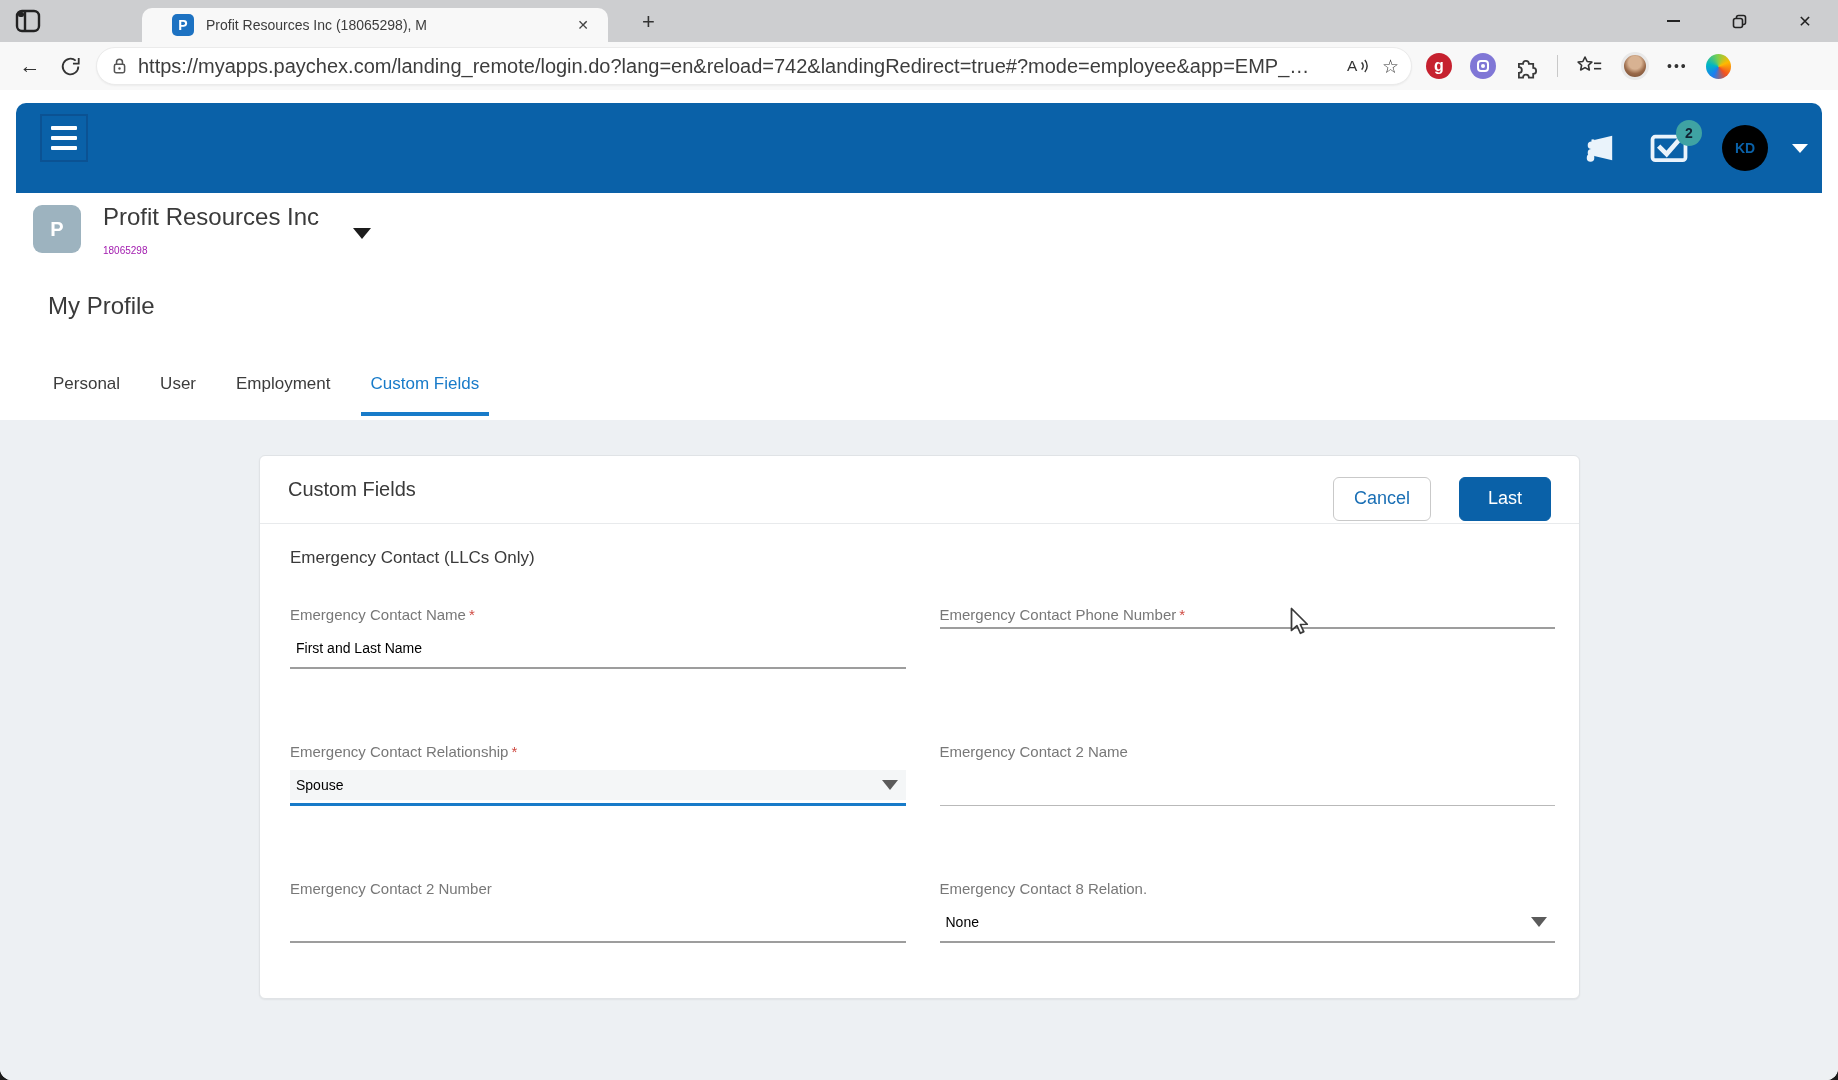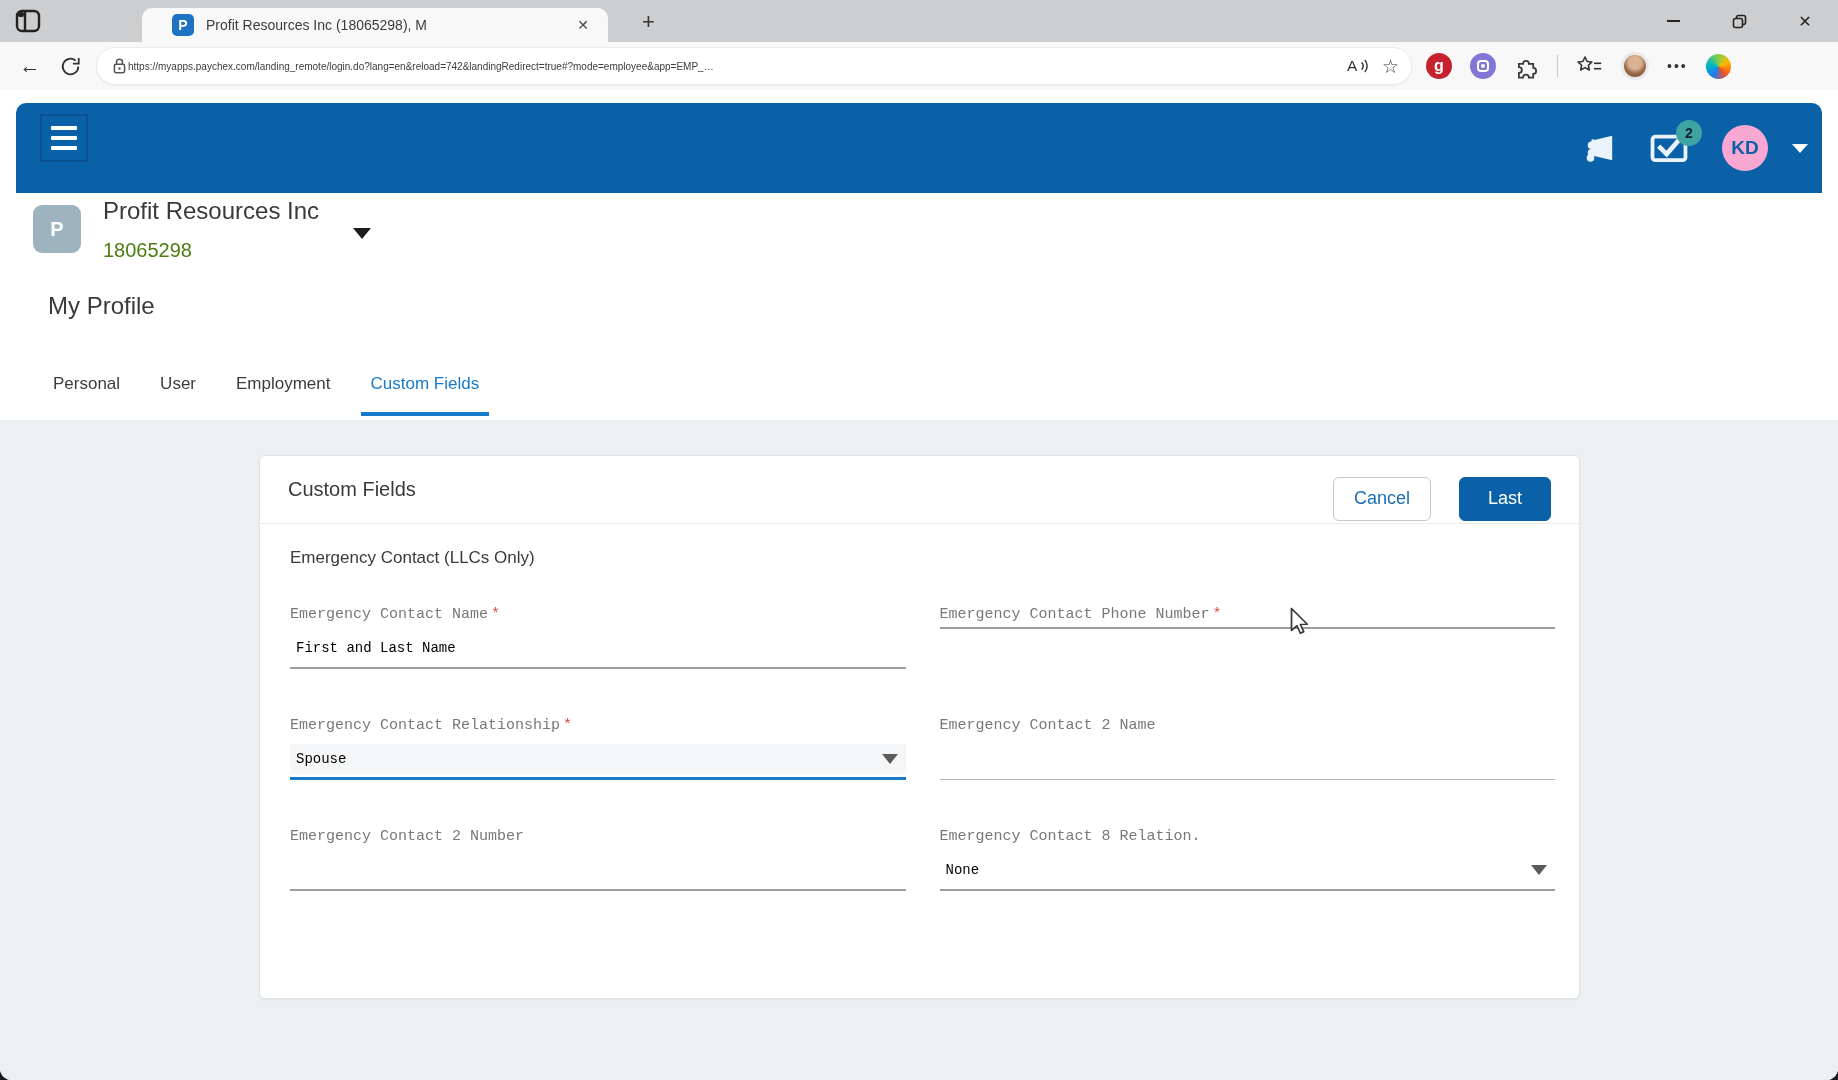--- a/index.html
+++ b/index.html
@@ -18,70 +18,70 @@
   .win-controls { position:absolute; right:0; top:0; height:42px; display:flex; align-items:center; }
   .win-btn { width:66px; height:42px; display:flex; align-items:center; justify-content:center; color:#222; }
   .minimize-bar { width:13px; height:2px; background:#222; }
   .win-close { font-size:16px; }
 
   
   .toolbar { position:absolute; top:42px; left:0; right:0; height:48px; background:#f8f8f8; display:flex; align-items:center; }
   .nav-btn { font-size:21px; color:#333; width:40px; text-align:center; flex:none; }
   .nav-btn.back { margin-left:10px; }
   .url-pill { margin-left:6px; width:1316px; height:38px; background:#fff; border:1px solid #ebebeb; border-radius:20px; display:flex; align-items:center; padding:0 12px 0 14px; box-shadow:0 1px 2px rgba(0,0,0,.05); flex:none; }
-  .url-text { flex:1; font-size:10px; color:#3d3d3d; white-space:nowrap; overflow:hidden; margin-left:0; }
+  .url-text { flex:1; font-size:20px; color:#3d3d3d; white-space:nowrap; overflow:hidden; margin-left:10px; }
   .pill-icon { flex:none; margin-left:12px; display:flex; align-items:center; }
   .star-glyph { font-size:19px; color:#333; }
   .ext-area { display:flex; align-items:center; margin-left:14px; gap:18px; }
   .circle-ico { width:26px; height:26px; border-radius:50%; display:flex; align-items:center; justify-content:center; flex:none; }
   .grammarly { background:#c6212f; color:#fff; font-weight:bold; font-size:16px; }
   .purple-ext { background:#8077d6; position:relative; }
   .purple-ext .sq { width:12px; height:12px; border:2px solid #fff; border-radius:4px; display:flex; align-items:center; justify-content:center; }
   .purple-ext .dot { width:4px; height:4px; background:#fff; border-radius:50%; }
   .tb-divider { width:1px; height:22px; background:#c9c9c9; }
   .avatar-photo { width:28px; height:28px; border-radius:50%; background:radial-gradient(circle at 50% 35%, #d8b292 0 35%, #9a6a4a 60%, #6e4830 100%); border:3px solid #e9e9e9; }
   .ellipsis { font-size:14px; letter-spacing:2px; color:#333; }
   .copilot { width:25px; height:25px; border-radius:50%; background:conic-gradient(from 210deg, #1b7ef2, #00b7c3, #7ccf4e, #ffb900, #f25022, #1b7ef2); }
 
   
   .page { position:absolute; top:90px; left:0; right:0; bottom:0; background:#fff; }
   .app-header { position:absolute; top:13px; left:16px; right:16px; height:90px; background:#0a61a8; border-radius:10px 10px 0 0; }
   .hamburger { position:absolute; left:24px; top:11px; width:48px; height:48px; border:2px solid #0b5293; display:flex; flex-direction:column; justify-content:center; gap:6px; padding-left:9px; }
   .hamburger .bar { width:26px; height:4px; background:#fff; border-radius:1px; }
   .hdr-right { position:absolute; right:14px; top:0; height:90px; display:flex; align-items:center; gap:34px; }
   .badge { position:absolute; top:-12px; right:-14px; width:26px; height:26px; border-radius:50%; background:#3fa3a3; color:#123; font-size:14px; font-weight:bold; display:flex; align-items:center; justify-content:center; }
-  .kd-avatar { width:46px; height:46px; border-radius:50%; background:#f9a8d4; color:#0a61a8; font-weight:bold; font-size:19px; display:flex; align-items:center; justify-content:center; }
+  .kd-avatar { width:46px; height:46px; border-radius:50%; background:#000000; color:#0a61a8; font-weight:bold; font-size:14px; display:flex; align-items:center; justify-content:center; }
   .hdr-caret { width:0; height:0; border-left:8px solid transparent; border-right:8px solid transparent; border-top:9px solid #fff; margin-left:-10px; }
 
   .company-row { position:absolute; top:103px; left:0; right:0; height:72px; background:#fff; display:flex; align-items:center; }
   .p-tile { width:48px; height:48px; margin-left:33px; background:#9db3bf; border-radius:9px; color:#fff; font-size:20px; font-weight:bold; display:flex; align-items:center; justify-content:center; }
   .company-text { margin-left:22px; }
   .company-name { font-size:24px; color:#3a3a3a; }
-  .company-number { font-size:20px; color:#4d7c0f; margin-top:14px; }
+  .company-number { font-size:10px; color:#a21caf; margin-top:14px; }
   .company-caret { width:0; height:0; border-left:9px solid transparent; border-right:9px solid transparent; border-top:11px solid #1c1c1c; margin-left:34px; margin-top:8px; }
 
   .page-title { position:absolute; top:202px; left:48px; font-size:24px; color:#3a3a3a; }
 
   .tabs { position:absolute; top:270px; left:52px; right:0; height:60px; display:flex; gap:38px; }
   .tab-item { font-size:17px; color:#3c3c3c; padding:14px 1px 0; position:relative; }
   .tab-item.active { color:#187bc9; }
   .tab-item.active::after { content:""; position:absolute; left:-9px; right:-9px; bottom:4px; height:4px; background:#187bc9; }
 
   .content { position:absolute; top:330px; left:0; right:0; bottom:0; background:#edf0f3; }
   .card { position:absolute; left:259px; top:35px; width:1321px; height:544px; background:#fff; border:1px solid #e0e3e6; border-radius:6px; box-shadow:0 1px 2px rgba(0,0,0,.06); }
   .card-header { height:68px; border-bottom:1px solid #e8eaec; display:flex; align-items:center; padding:0 28px; }
   .card-title { font-size:20px; color:#3a3a3a; flex:1; }
   .btn { height:44px; border-radius:6px; font-size:18px; display:flex; align-items:center; justify-content:center; font-family:inherit;margin-top:18px; }
   .btn-cancel { width:98px; background:#fff; border:1px solid #c9c9c9; color:#1a6fb5; margin-right:28px; }
   .btn-save { width:92px; background:#0a61a8; border:1px solid #0a61a8; color:#fff; }
 
   .card-body { padding:20px 24px 0 30px; }
   .section-title { font-size:17px; font-weight:normal; color:#3a3a3a; margin-top:4px; }
   .fields-grid { display:grid; grid-template-columns:1fr 1fr; column-gap:34px; margin-top:38px; }
-  .field { margin-bottom:48px;font-family:Liberation Mono, monospace; }
+  .field { margin-bottom:74px; }
   .field-label { font-size:15px; color:#787878; }
   .req { color:#cf4a42; margin-left:3px; }
   .field-value-row { position:relative; height:30px; margin-top:10px; display:flex; align-items:center; }
   .field-value { font-size:14px; color:#000000; padding-left:6px; }
   .field.tinted .field-value-row { background:rgba(210,218,224,.25); }
   .select-caret { position:absolute; right:8px; top:10px; width:0; height:0; border-left:8px solid transparent; border-right:8px solid transparent; border-top:10px solid #5b5b5b; }
   .underline { height:2px; background:#9d9d9d; margin-top:4px; }
   .underline.light { height:1px; background:#b9b9b9; margin-top:5px; }
   .underline.focused { height:3px; background:#187bc9; margin-top:3px; }
 

